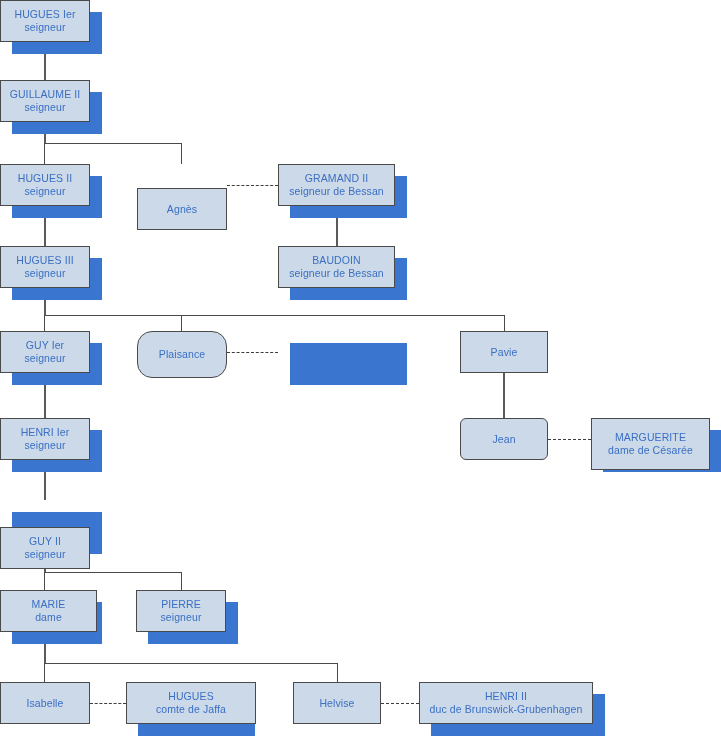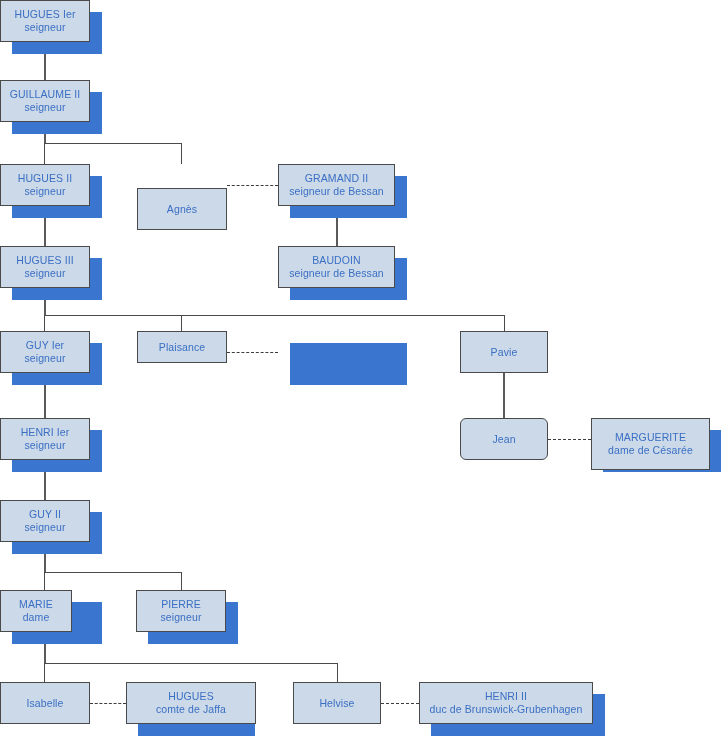--- a/index.html
+++ b/index.html
@@ -150,21 +150,21 @@
   <div class="node" style="left:278px; top:246px; width:117px; height:42px;">
     <span class="l1">BAUDOIN</span>
     <span class="l2">seigneur de Bessan</span>
   </div>
 
   <div class="node" style="left:0px; top:331px; width:90px; height:42px;">
     <span class="l1">GUY Ier</span>
     <span class="l2">seigneur</span>
   </div>
 
-  <div class="node single" style="left:137px; top:331px; width:90px; height:32px;">
+  <div class="node single" style="left:137px; top:331px; width:90px; height:47px;border-radius:15px;">
     <span class="l1">Plaisance</span>
   </div>
 
 
   <div class="node single" style="left:460px; top:331px; width:88px; height:42px;">
     <span class="l1">Pavie</span>
   </div>
 
   <div class="node" style="left:0px; top:418px; width:90px; height:42px;">
     <span class="l1">HENRI Ier</span>
@@ -173,26 +173,26 @@
 
   <div class="node single" style="left:460px; top:418px; width:88px; height:42px;border-radius:6px;">
     <span class="l1">Jean</span>
   </div>
 
   <div class="node" style="left:591px; top:418px; width:119px; height:52px;">
     <span class="l1">MARGUERITE</span>
     <span class="l2">dame de Césarée</span>
   </div>
 
-  <div class="node" style="left:0px; top:500px; width:90px; height:42px;">
+  <div class="node" style="left:0px; top:527px; width:90px; height:42px;">
     <span class="l1">GUY II</span>
     <span class="l2">seigneur</span>
   </div>
 
-  <div class="node" style="left:0px; top:590px; width:72px; height:42px;">
+  <div class="node" style="left:0px; top:590px; width:97px; height:42px;">
     <span class="l1">MARIE</span>
     <span class="l2">dame</span>
   </div>
 
   <div class="node" style="left:136px; top:590px; width:90px; height:42px;">
     <span class="l1">PIERRE</span>
     <span class="l2">seigneur</span>
   </div>
 
   <div class="node single" style="left:0px; top:682px; width:90px; height:42px;">

